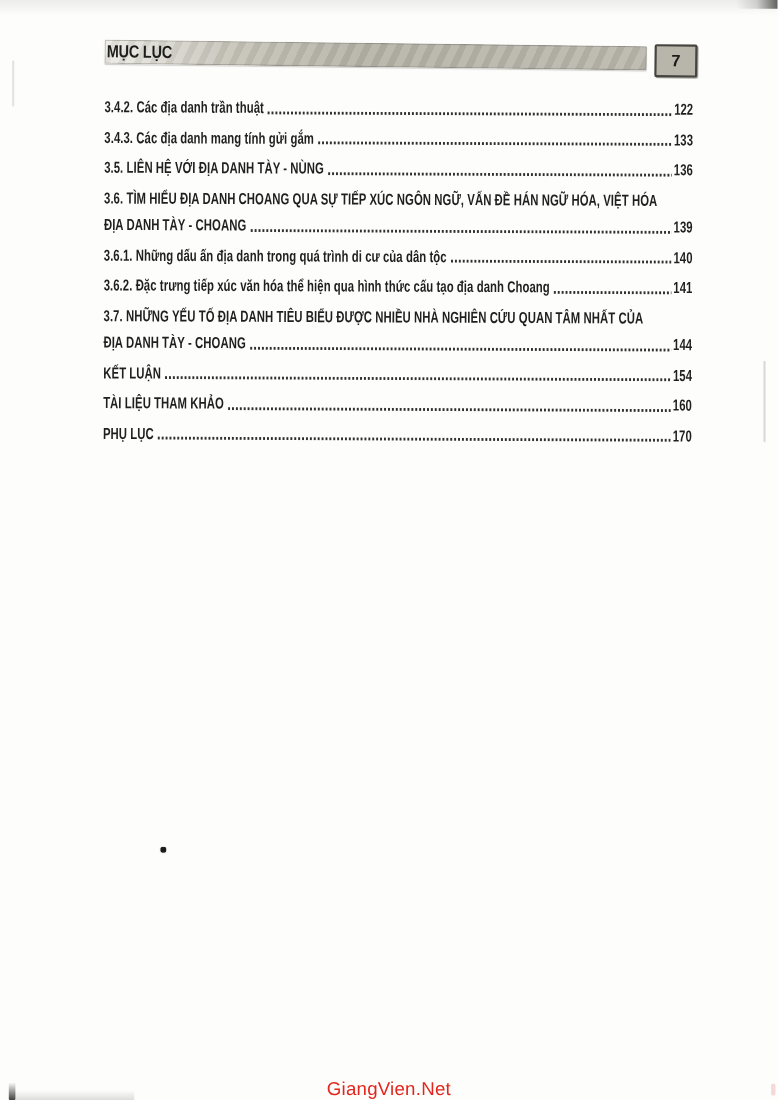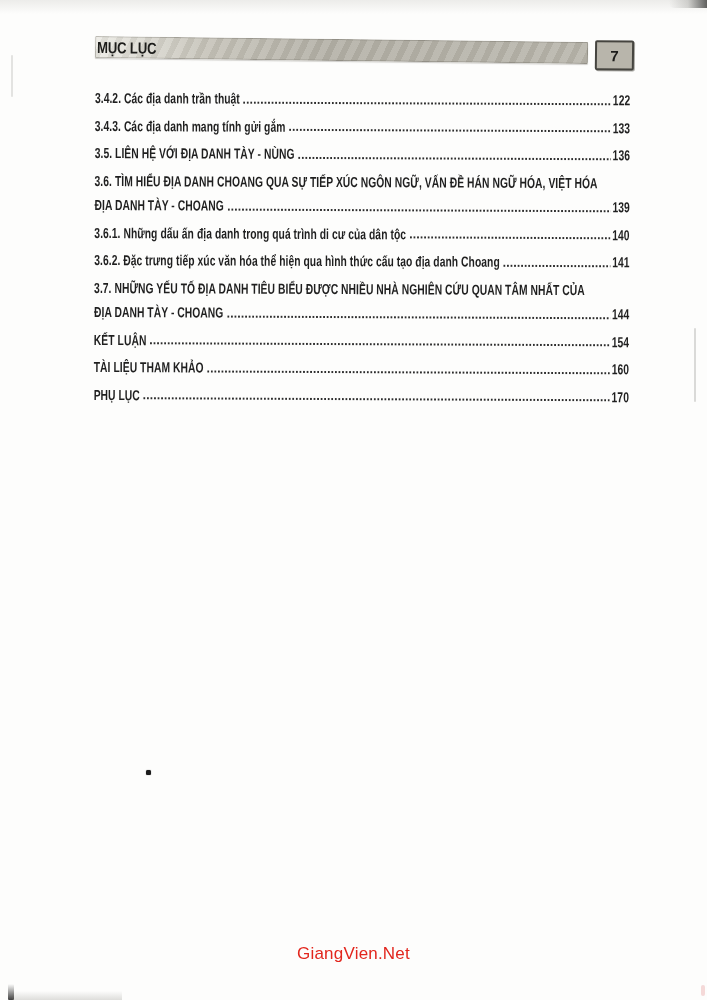--- a/index.html
+++ b/index.html
@@ -63,21 +63,21 @@
     flex:1 1 auto; min-width:14px; margin:0 3px 0 4px;
     background-image:radial-gradient(circle, #2c2c2c 1.05px, rgba(0,0,0,0) 1.35px);
     background-size:5px 6px;
     background-repeat:repeat-x;
     background-position:left bottom 6px;
   }
   .page-ref { flex:0 0 auto; white-space:nowrap; }
 
   
   .watermark {
-    position:absolute; left:0; top:944px; width:707px;
+    position:absolute; left:0; top:980px; width:707px;
     text-align:center; font-size:17px; font-weight:normal;
     letter-spacing:0.2px;
   }
 
   
   .artifact { position:absolute; }
   .dot-artifact {
     left:146px; top:770px; width:5px; height:5px;
     background:#1b1b1b; border-radius:1.5px;
     box-shadow:0 0 1px rgba(27,27,27,0.7);

